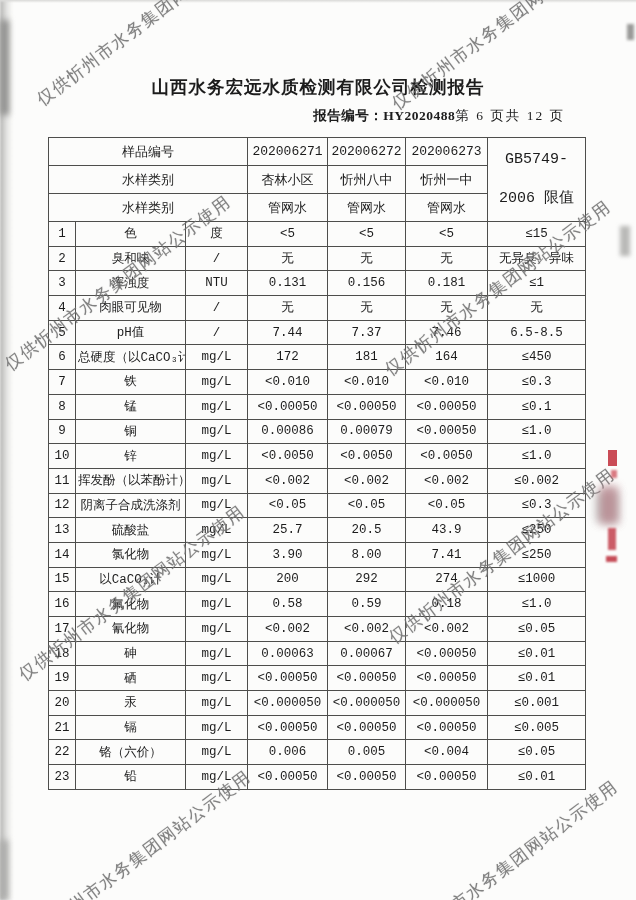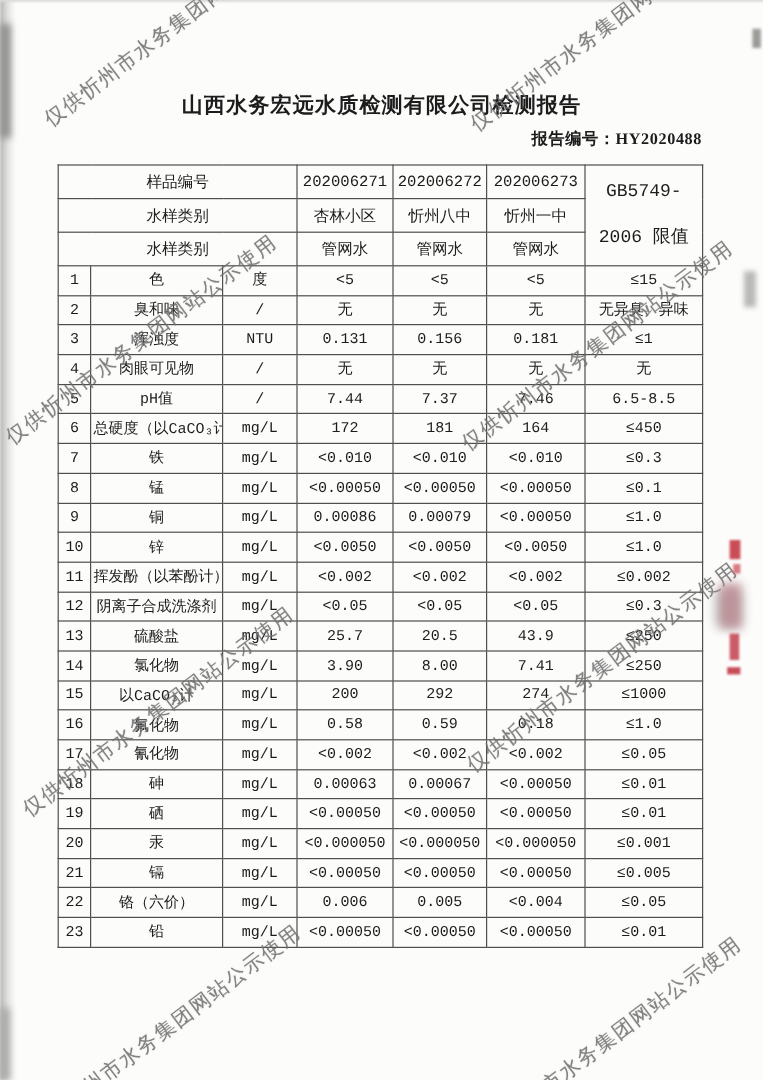--- a/index.html
+++ b/index.html
@@ -67,20 +67,21 @@
   <div class="stamp s3b"></div>
   <div class="stamp s1"></div>
   <div class="stamp s2"></div>
   <div class="stamp s3"></div>
   <div class="stamp s4"></div>
   <div class="stamp s5"></div>
 
   <div class="title">山西水务宏远水质检测有限公司检测报告</div>
   <div class="meta">
     <span class="report-no"><span>报告编号：</span><span>HY2020488</span></span>
+    <span class="page-info">第 6 页共 12 页</span>
   </div>
 
   <div class="tbl-wrap">
     <table class="results">
       <colgroup>
         <col class="col-no">
           <col class="col-item">
           <col class="col-unit">
         <col class="col-s1">
           <col class="col-s2">

